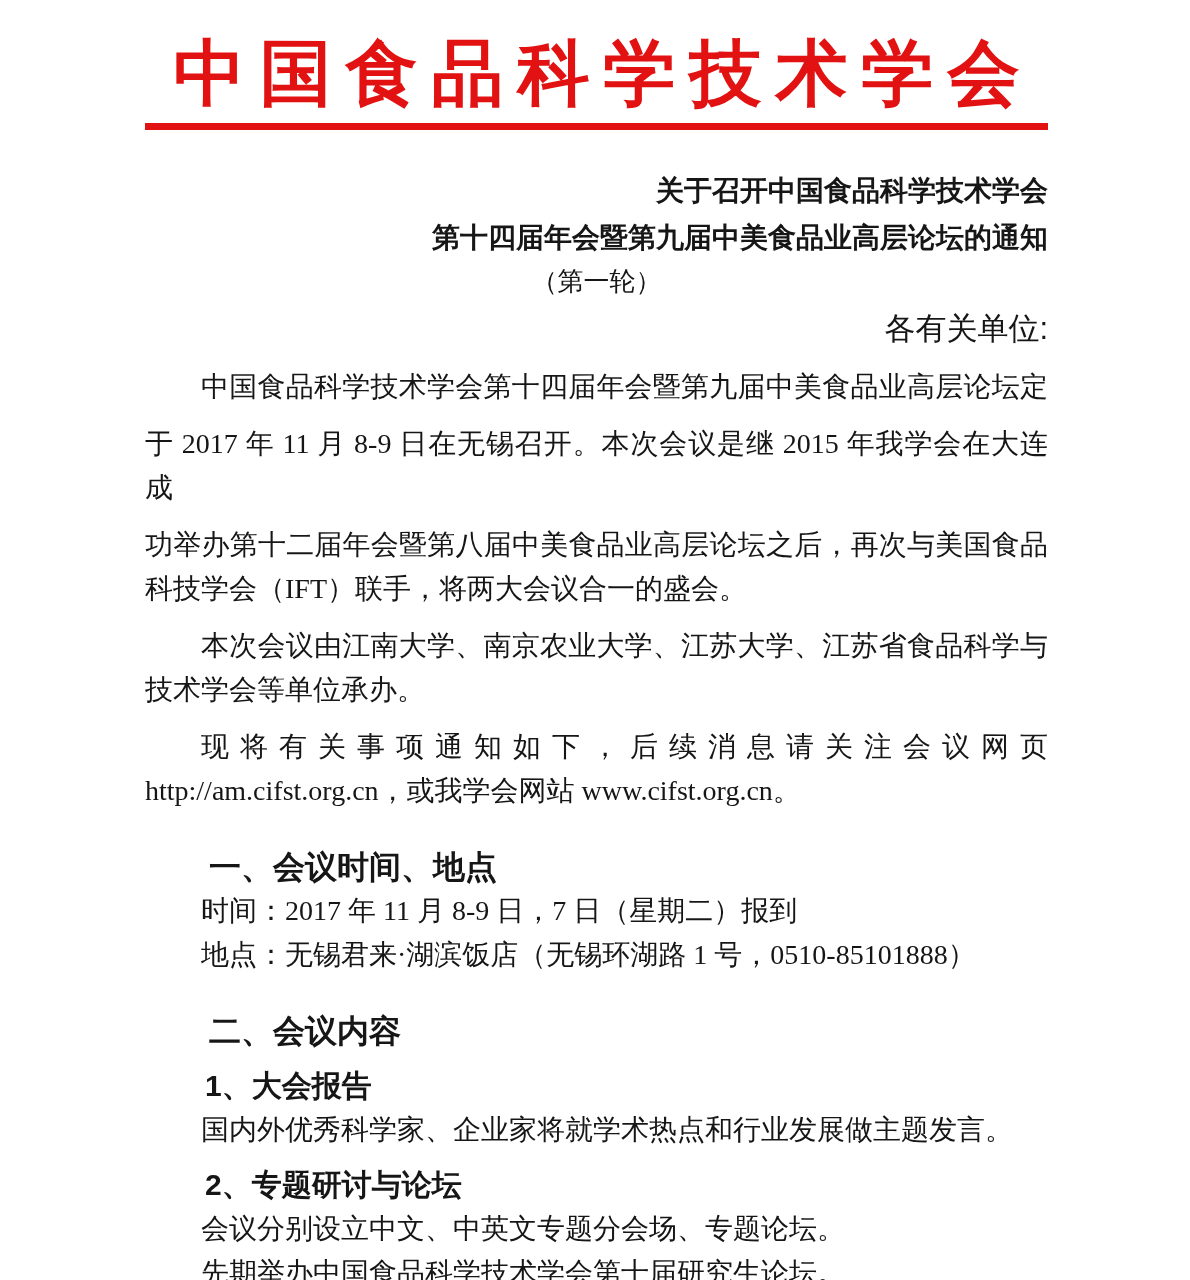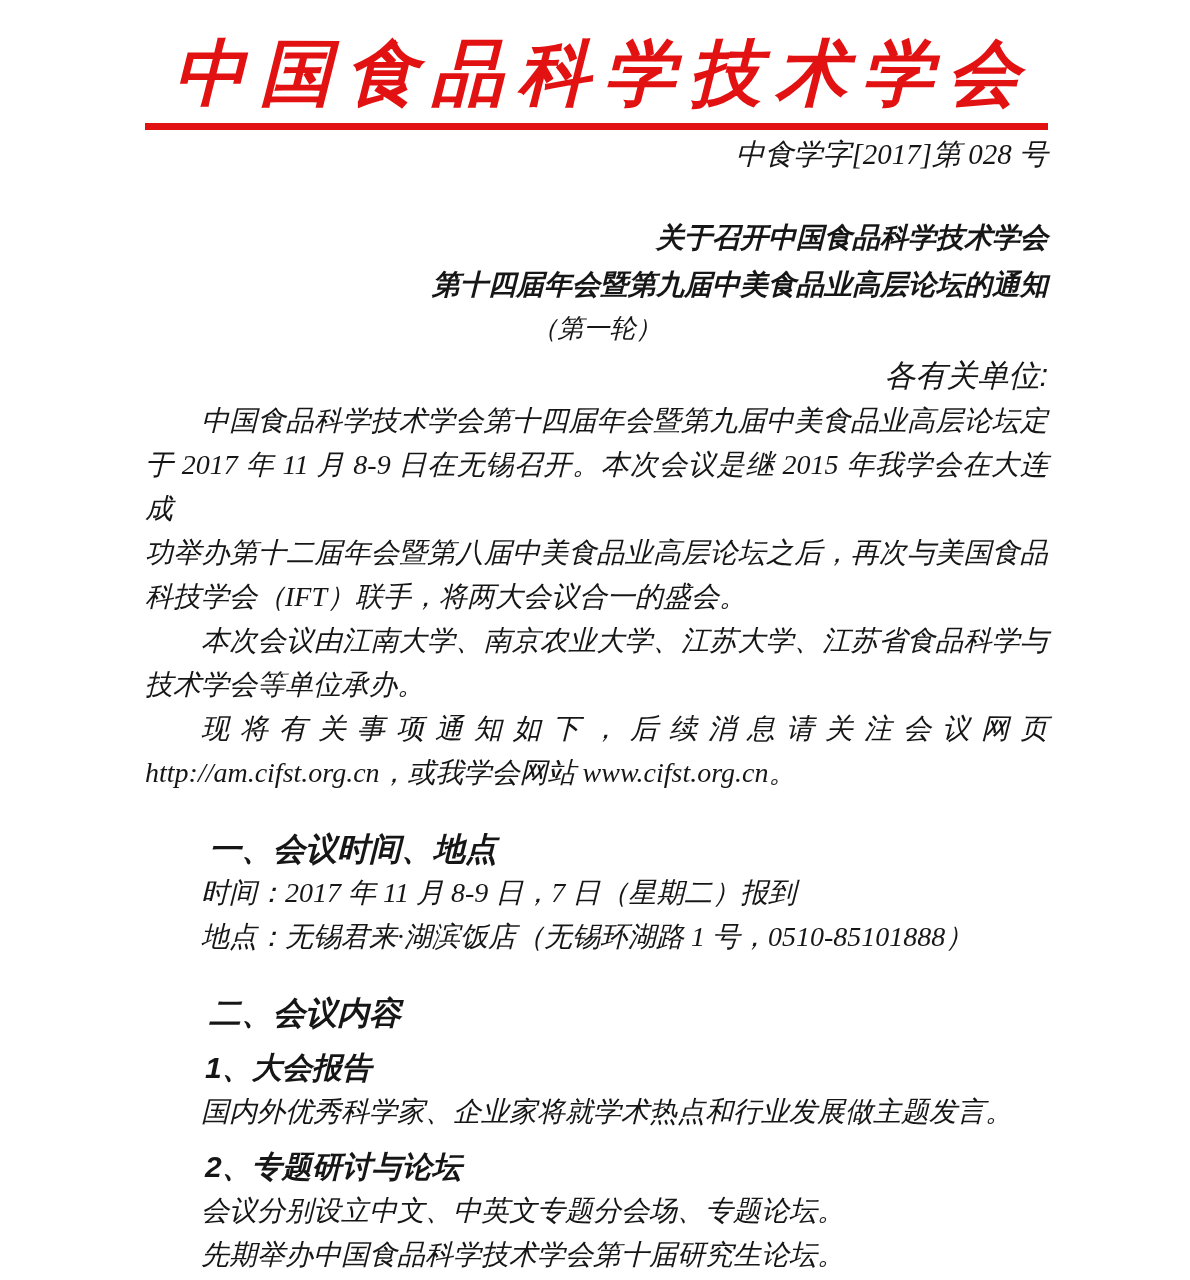--- a/index.html
+++ b/index.html
@@ -1,20 +1,19 @@
 <!DOCTYPE html>
 <html style="--accent: #e31212;"><head>
 <meta charset="utf-8">
 <style>
   html,body{margin:0;padding:0;background:#ffffff;}
   .page{
     width:1190px;height:1280px;overflow:hidden;background:#ffffff;
     color:#161616;font-family:"Liberation Serif","DejaVu Serif",serif;
     position:relative;
-    font-style:italic;
   }
   .content{padding:0 142px 0 145px;}
   .org-name{
     padding-top:28px;text-align:center;color:var(--accent,#e31212);
     font-weight:700;font-size:72px;line-height:92px;
     letter-spacing:14px;text-indent:14px;white-space:nowrap;
   }
   .red-rule{height:7px;background:var(--accent,#e31212);margin-top:3px;}
   .doc-number{text-align:right;font-size:29px;line-height:46px;margin-top:1px;}
   .notice-title{
@@ -22,39 +21,38 @@
     font-weight:700;font-size:28px;line-height:47px;
   }
   .title-gap{margin-top:37px;}
   .round{text-align:center;font-size:26px;line-height:41px;}
   .salutation{
     font-family:"Liberation Sans","DejaVu Sans",sans-serif;
     font-size:31px;line-height:46px;margin-top:4px;text-align:right;
   }
   .line{font-size:28px;line-height:44px;}
   .indent{text-indent:2em;}
-  .fill{text-align:justify;text-align-last:justify;}
+  .fill{text-align:justify;text-align-last:justify;margin-top:13px;}
   .hei-heading{
     font-family:"Liberation Sans","DejaVu Sans",sans-serif;
     font-weight:700;font-size:32px;margin-top:32px;
   }
   .sub-heading{
     font-family:"Liberation Sans","DejaVu Sans",sans-serif;
     font-weight:700;font-size:30px;margin-top:11px;
   }
 </style>
 </head>
 <body>
 
 <div class="page">
   <div class="content">
 
     <div class="org-name">中国食品科学技术学会</div>
     <div class="red-rule"></div>
-    <div class="doc-number">中食学字[2017]第 028 号</div>
 
     <div class="notice-title title-gap">关于召开中国食品科学技术学会</div>
     <div class="notice-title">第十四届年会暨第九届中美食品业高层论坛的通知</div>
     <div class="round">（第一轮）</div>
 
     <div class="salutation">各有关单位:</div>
 
     <div class="line indent fill">中国食品科学技术学会第十四届年会暨第九届中美食品业高层论坛定</div>
     <div class="line fill">于 2017 年 11 月 8-9 日在无锡召开。本次会议是继 2015 年我学会在大连成</div>
     <div class="line fill">功举办第十二届年会暨第八届中美食品业高层论坛之后，再次与美国食品</div>

